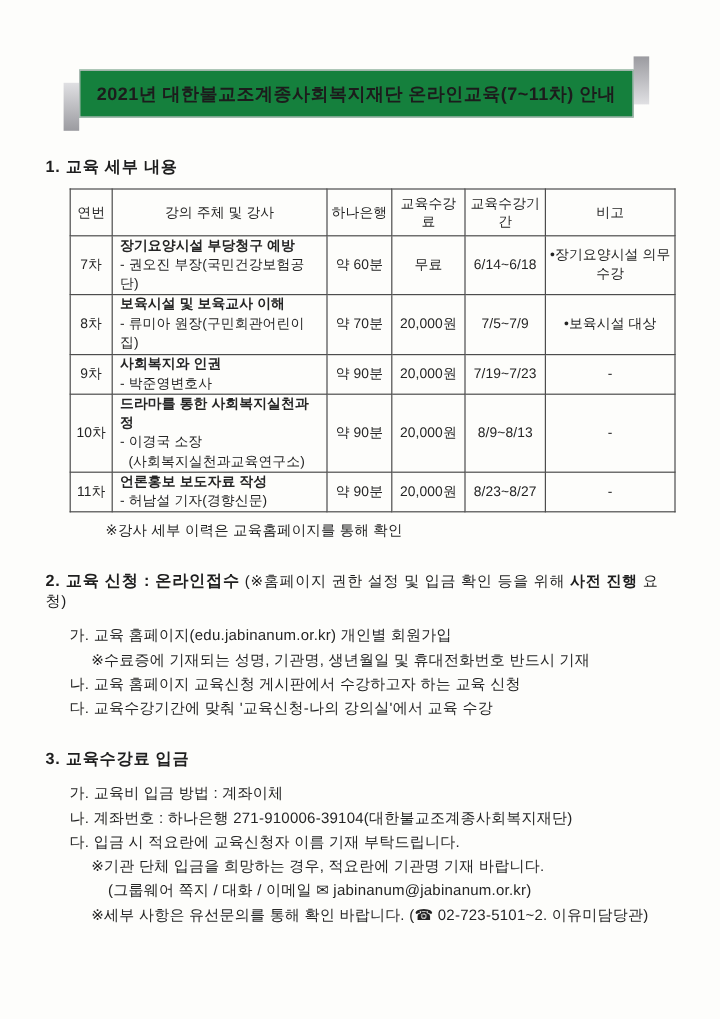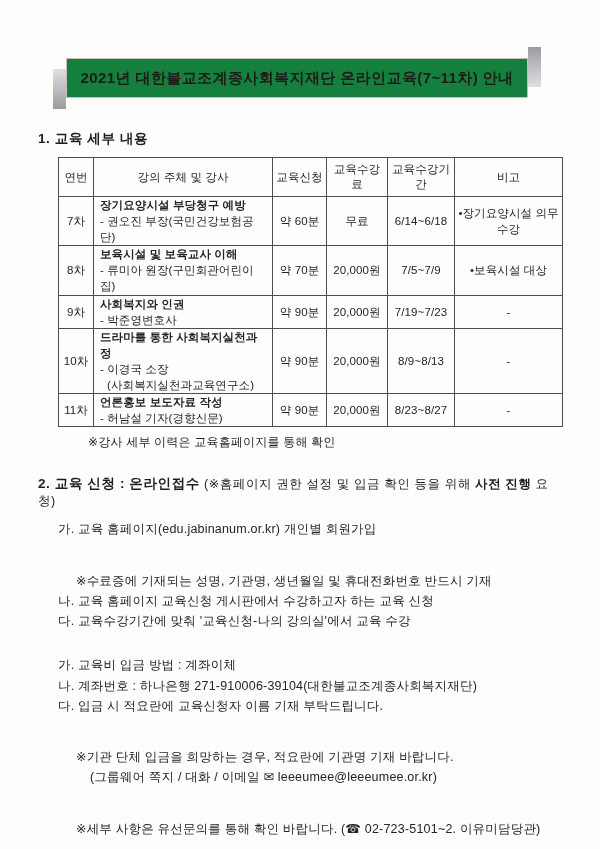--- a/index.html
+++ b/index.html
@@ -23,21 +23,21 @@
   }
   .tshadow { position:absolute; width:13px; height:40px; z-index:1; }
   .tshadow.left  { left:-13px; bottom:-11px; background:linear-gradient(#e0e0e3 0%, #9b9ba0 100%); }
   .tshadow.right { right:-13px; top:-11px;  background:linear-gradient(#9b9ba0 0%, #e0e0e3 100%); }
 
   
   .sec { margin-bottom:24px; }
   .sec-heading { font-size:13.5px; font-weight:bold; letter-spacing:0.6px; margin-bottom:9px; color:#1e1e1e; }
   .line { font-size:12.5px; line-height:1.62; letter-spacing:0.2px; }
   .ind1 { margin-left:20px; }
-  .ind2 { margin-left:38px;margin-top:31px; }
+  .ind2 { margin-left:38px; }
   .ind3 { margin-left:52px; }
   .bold { font-weight:bold; }
 
   
   table { border-collapse:collapse; margin:0 0 7px 20px; table-layout:fixed; width:504px; }
   th, td { border:1px solid #4d4d4d; font-size:11.5px; letter-spacing:0.1px; vertical-align:middle; }
   th { font-weight:normal; text-align:center; padding:4px 2px; }
   td { padding:4px 2px; text-align:center; line-height:1.4; }
   td.lect { text-align:left; padding:0 6px; }
   .topic { font-weight:bold; }
@@ -65,21 +65,21 @@
           <col class="c-lect">
           <col class="c-time">
         <col class="c-fee">
           <col class="c-period">
           <col class="c-note">
       </colgroup>
       <thead>
         <tr>
           <th>연번</th>
           <th>강의 주체 및 강사</th>
-          <th>교육신청</th>
+          <th>하나은행</th>
           <th>교육수강료</th>
           <th>교육수강기간</th>
           <th>비고</th>
         </tr>
       </thead>
       <tbody>
         <tr>
           <td>7차</td>
           <td class="lect">
             <div class="topic">장기요양시설 부당청구 예방</div>
@@ -142,21 +142,22 @@
 
   <div class="sec">
     <div class="sec-heading"><span>2. 교육 신청 : 온라인접수</span><span style="font-weight:normal;font-size:12.5px"><span> (※홈페이지 권한 설정 및 입금 확인 등을 위해 </span><span class="bold">사전 진행</span><span> 요청)</span></span></div>
     <div class="line ind1">가. 교육 홈페이지(edu.jabinanum.or.kr) 개인별 회원가입</div>
     <div class="line ind2">※수료증에 기재되는 성명, 기관명, 생년월일 및 휴대전화번호 반드시 기재</div>
     <div class="line ind1">나. 교육 홈페이지 교육신청 게시판에서 수강하고자 하는 교육 신청</div>
     <div class="line ind1">다. 교육수강기간에 맞춰 '교육신청-나의 강의실'에서 교육 수강</div>
   </div>
 
   <div class="sec">
+    <div class="sec-heading">3. 교육수강료 입금</div>
     <div class="line ind1">가. 교육비 입금 방법 : 계좌이체</div>
     <div class="line ind1">나. 계좌번호 : 하나은행 271-910006-39104(대한불교조계종사회복지재단)</div>
     <div class="line ind1">다. 입금 시 적요란에 교육신청자 이름 기재 부탁드립니다.</div>
     <div class="line ind2">※기관 단체 입금을 희망하는 경우, 적요란에 기관명 기재 바랍니다.</div>
-    <div class="line ind3">(그룹웨어 쪽지 / 대화 / 이메일 ✉ leeeumee@leeeumee.or.kr)</div>
+    <div class="line ind3">(그룹웨어 쪽지 / 대화 / 이메일 ✉ jabinanum@jabinanum.or.kr)</div>
     <div class="line ind2">※세부 사항은 유선문의를 통해 확인 바랍니다. (☎ 02-723-5101~2. 이유미담당관)</div>
   </div>
 
 </div>
 
 </body></html>

